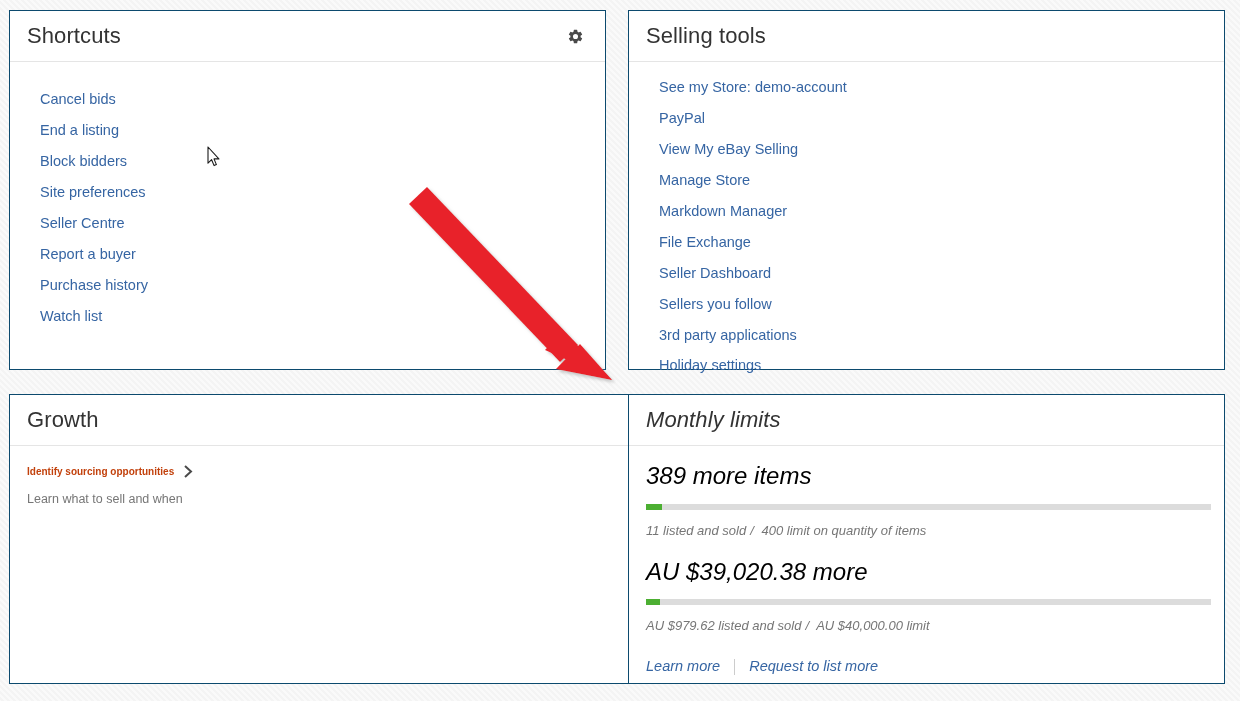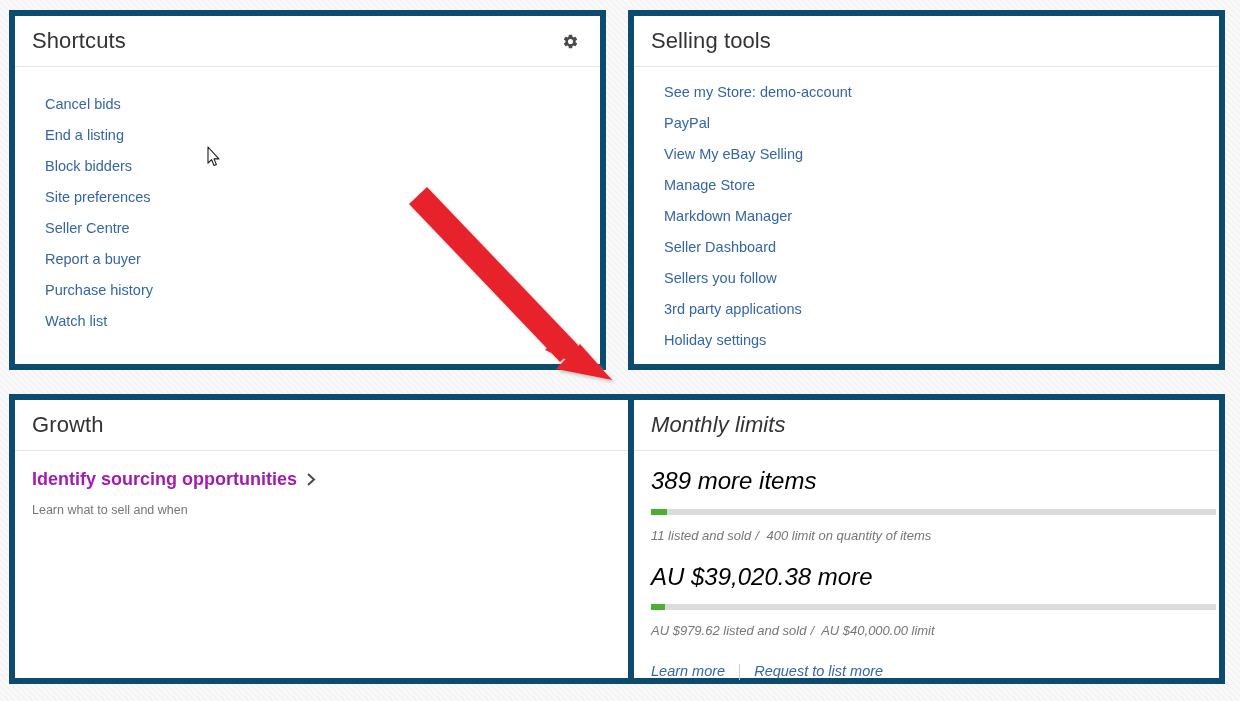--- a/index.html
+++ b/index.html
@@ -31,21 +31,21 @@
   .grid {
     position: relative;
     z-index: 1;
     width: 1240px;
     height: 701px;
   }
 
   .panel {
     position: absolute;
     background: #ffffff;
-    border: 6px solid #0c4a6e;
+    border: 1px solid #0c4a6e;
     box-shadow: 0 0 0 0 rgba(0,0,0,0);
   }
 
   .panel-header {
     height: 51px;
     border-bottom: 1px solid #e5e5e5;
     display: flex;
     align-items: center;
     padding: 0 18px 0 17px;
     position: relative;
@@ -91,23 +91,23 @@
   }
 
   
   .growth-item {
     display: flex;
     align-items: center;
     gap: 9px;
     margin-top: 2px;
   }
   .growth-item-title {
-    font-size: 18px;
+    font-size: 10px;
     font-weight: bold;
-    color: #a21caf;
+    color: #c2410c;
     cursor: pointer;
   }
   .growth-sub {
     margin-top: 13px;
     font-size: 12.5px;
     color: #767676;
   }
 
   
   .limit-block { margin-bottom: 4px; }
@@ -205,20 +205,21 @@
     <div class="panel-header">
       <h2 class="panel-title">Selling tools</h2>
     </div>
     <div class="panel-body" style="padding-top:15px;">
       <ul class="link-list" style="margin-top:2px;">
         <li><a class="lnk">See my Store: demo-account</a></li>
         <li><a class="lnk">PayPal</a></li>
         <li><a class="lnk">View My eBay Selling</a></li>
         <li><a class="lnk">Manage Store</a></li>
         <li><a class="lnk">Markdown Manager</a></li>
+        <li><a class="lnk">File Exchange</a></li>
         <li><a class="lnk">Seller Dashboard</a></li>
         <li><a class="lnk">Sellers you follow</a></li>
         <li><a class="lnk">3rd party applications</a></li>
         <li><a class="lnk">Holiday settings</a></li>
       </ul>
     </div>
   </section>
 
   <section class="panel" style="left:9px; top:394px; width:722px; height:290px;">
     <div class="panel-header">

